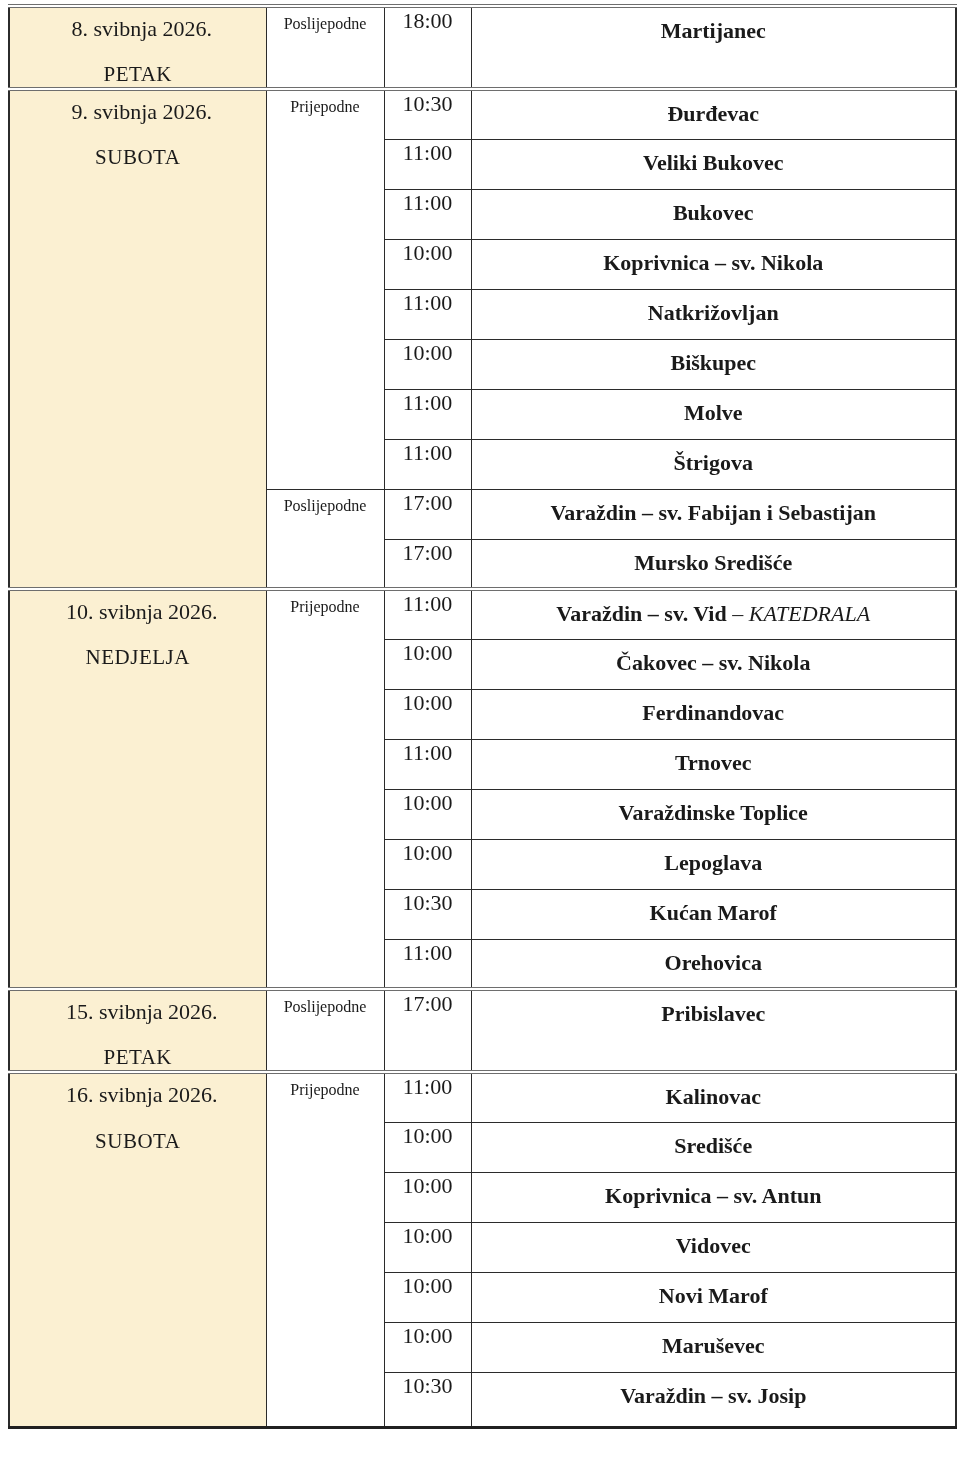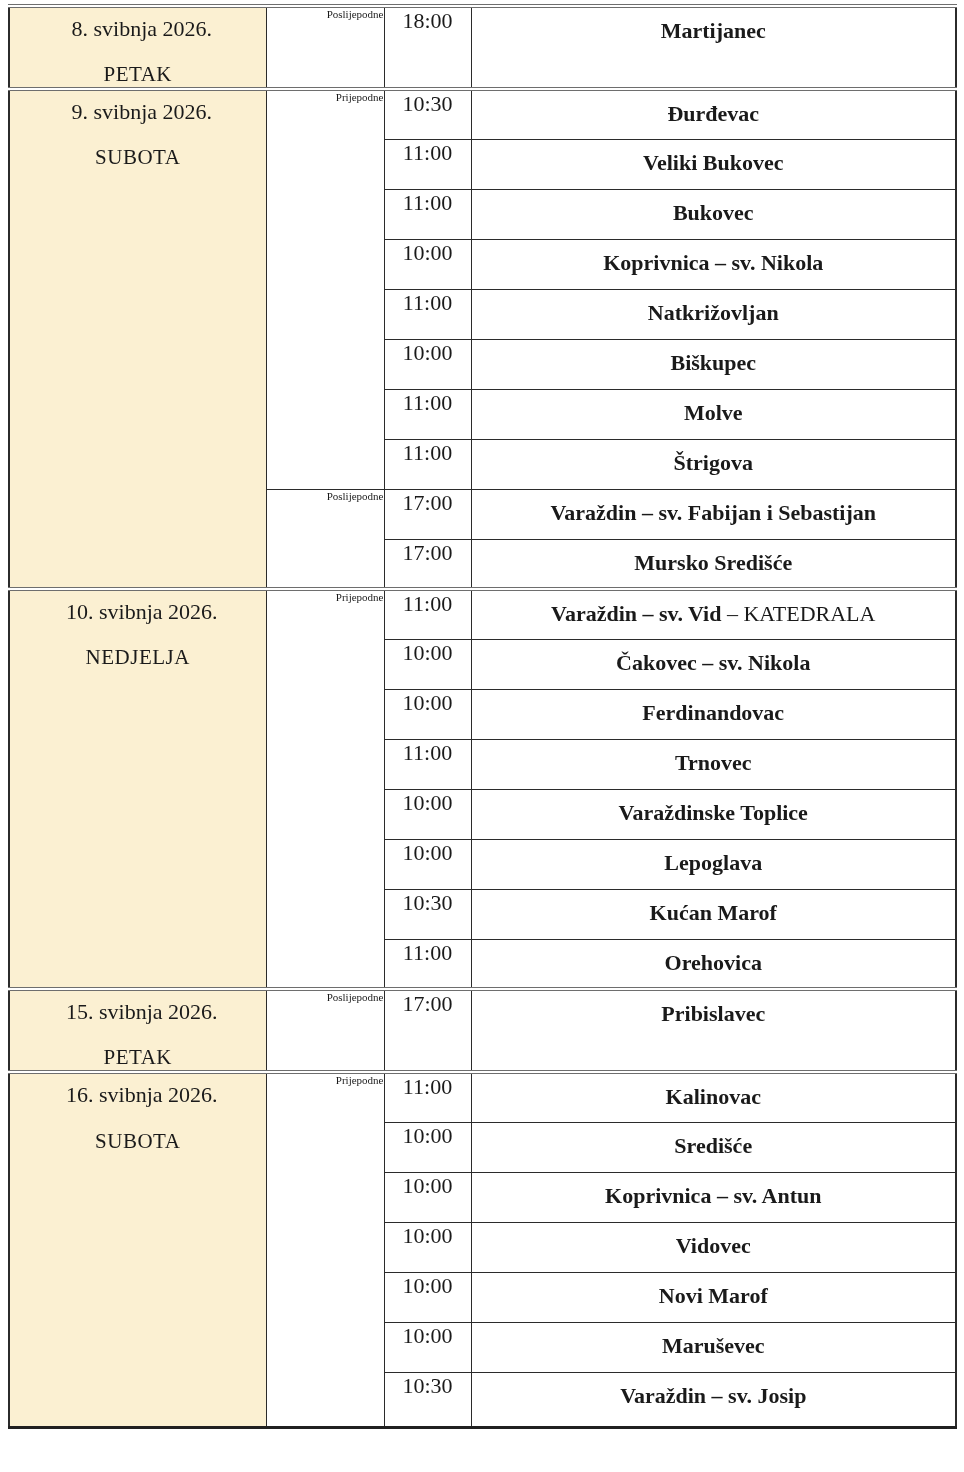--- a/index.html
+++ b/index.html
@@ -33,25 +33,25 @@
   tr.section-start > td { border-top: 4px double var(--sep, #6e6e6e); }
 
   td.date-cell {
     background: var(--date-bg, #FBF0D2);
     text-align: center;
     padding-top: 9px;
   }
   .date-text { display: block; font-weight: normal; font-size: 22px; line-height: 1.1; padding-left: 8px; }
   .day-text  { display: block; font-size: 21px; margin-top: 21px; letter-spacing: 0.5px; }
 
-  td.period-cell { text-align: right; font-size: 11px; }
+  td.period-cell { text-align: center; padding-top: 7px; font-size: 16px; }
   td.time-cell   { text-align: center; font-size: 22px; }
   td.place-cell  { text-align: center; padding-top: 10px; font-size: 22px; font-weight: bold; }
   .note-sep   { font-weight: normal; }
-  .place-note { font-weight: normal; }
+  .place-note { font-weight: normal; font-style: italic; }
 </style>
 </head>
 <body>
 
 <div class="page">
   <table class="schedule">
     <colgroup>
       <col class="c-date">
         <col class="c-period">
         <col class="c-time">

